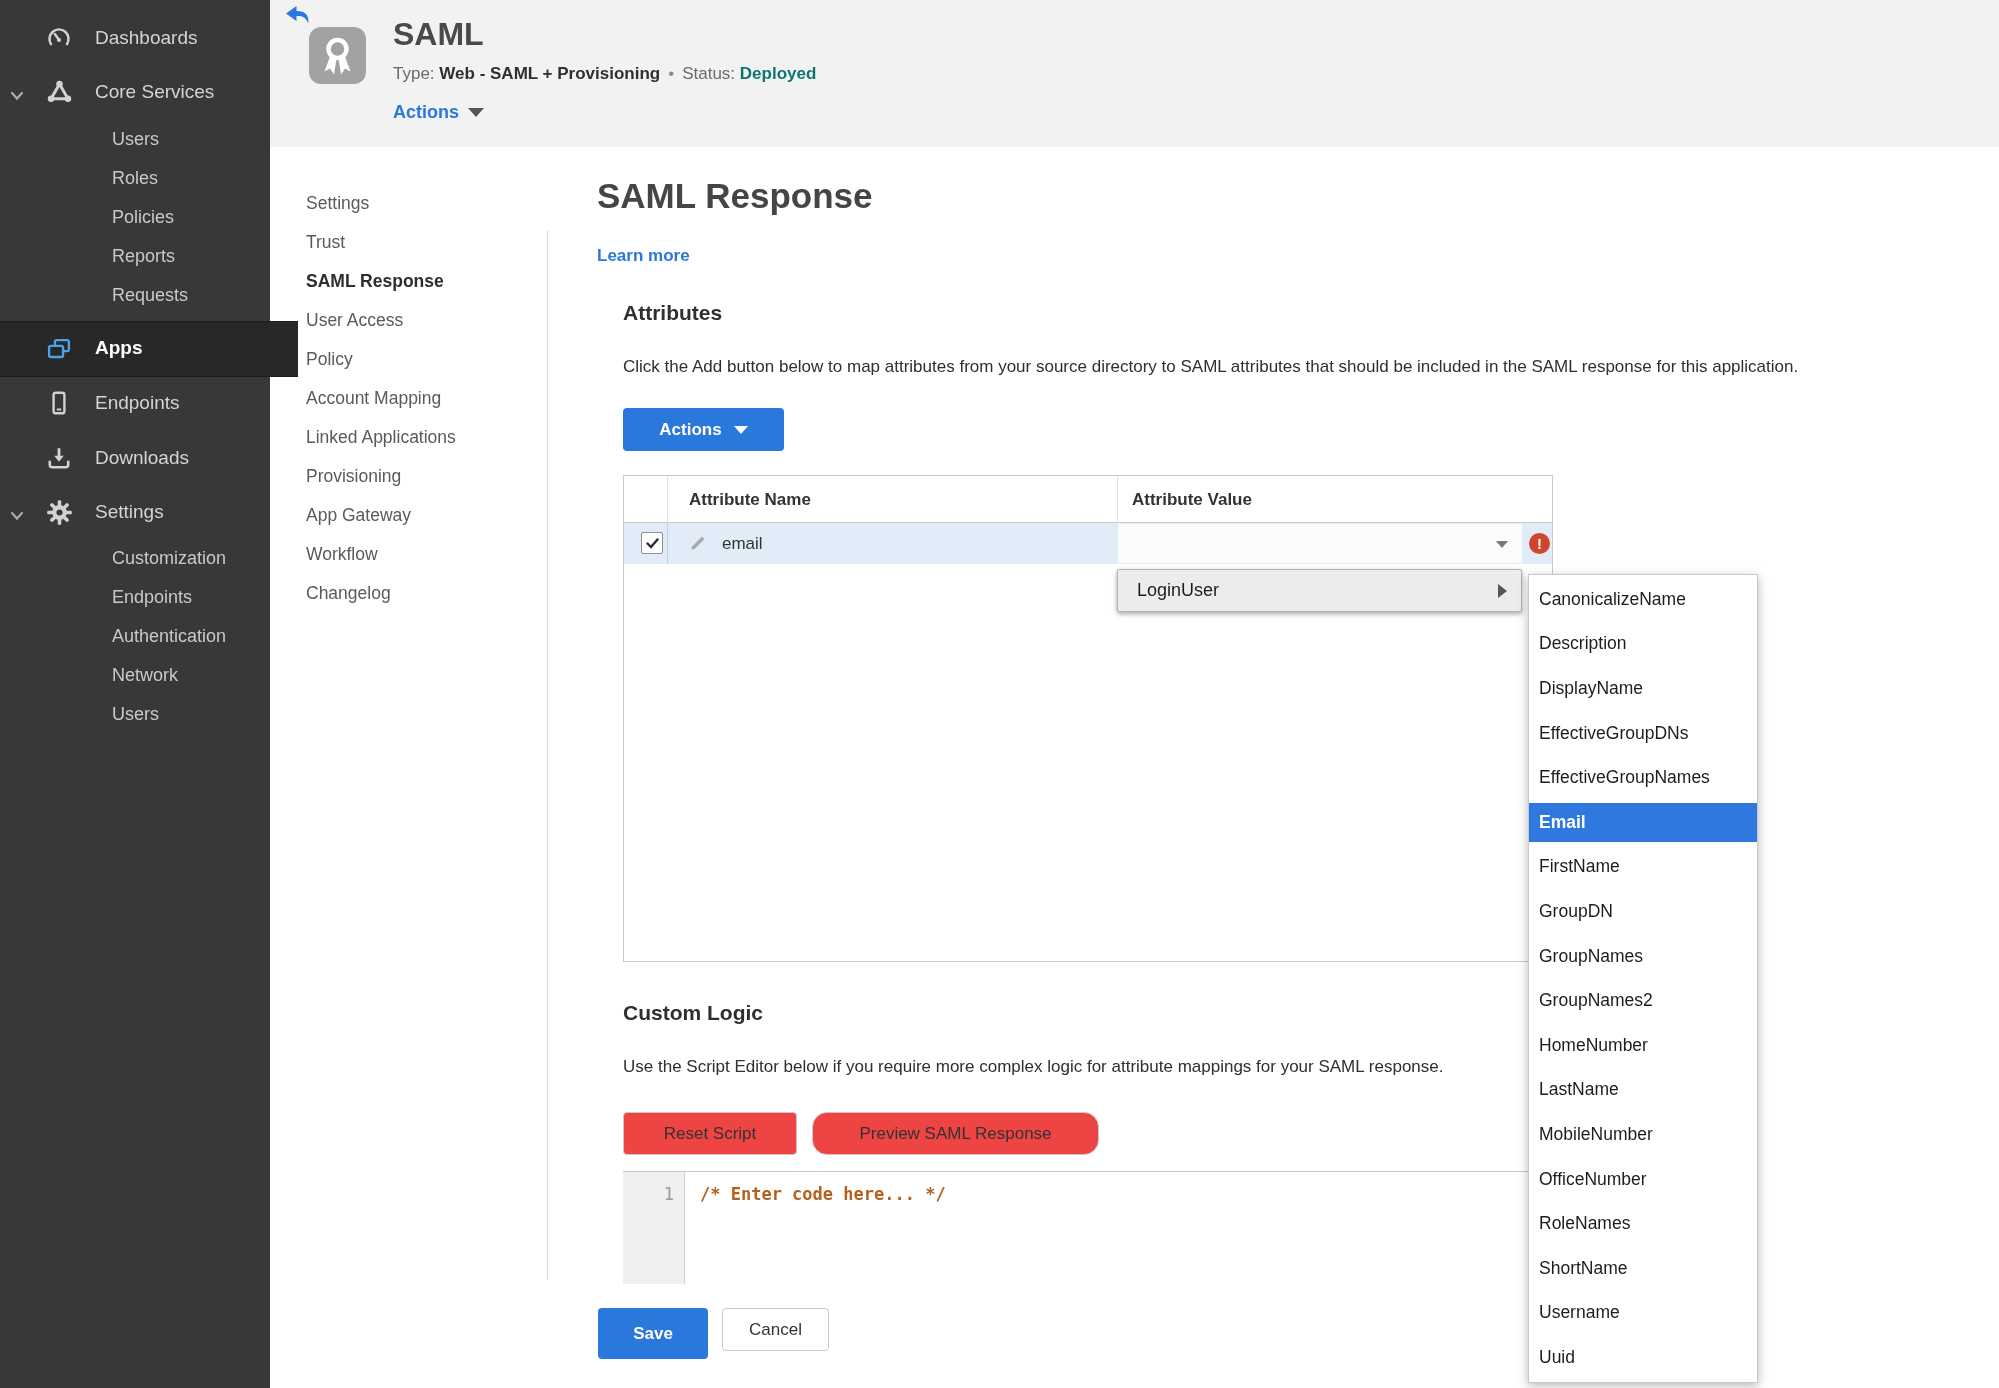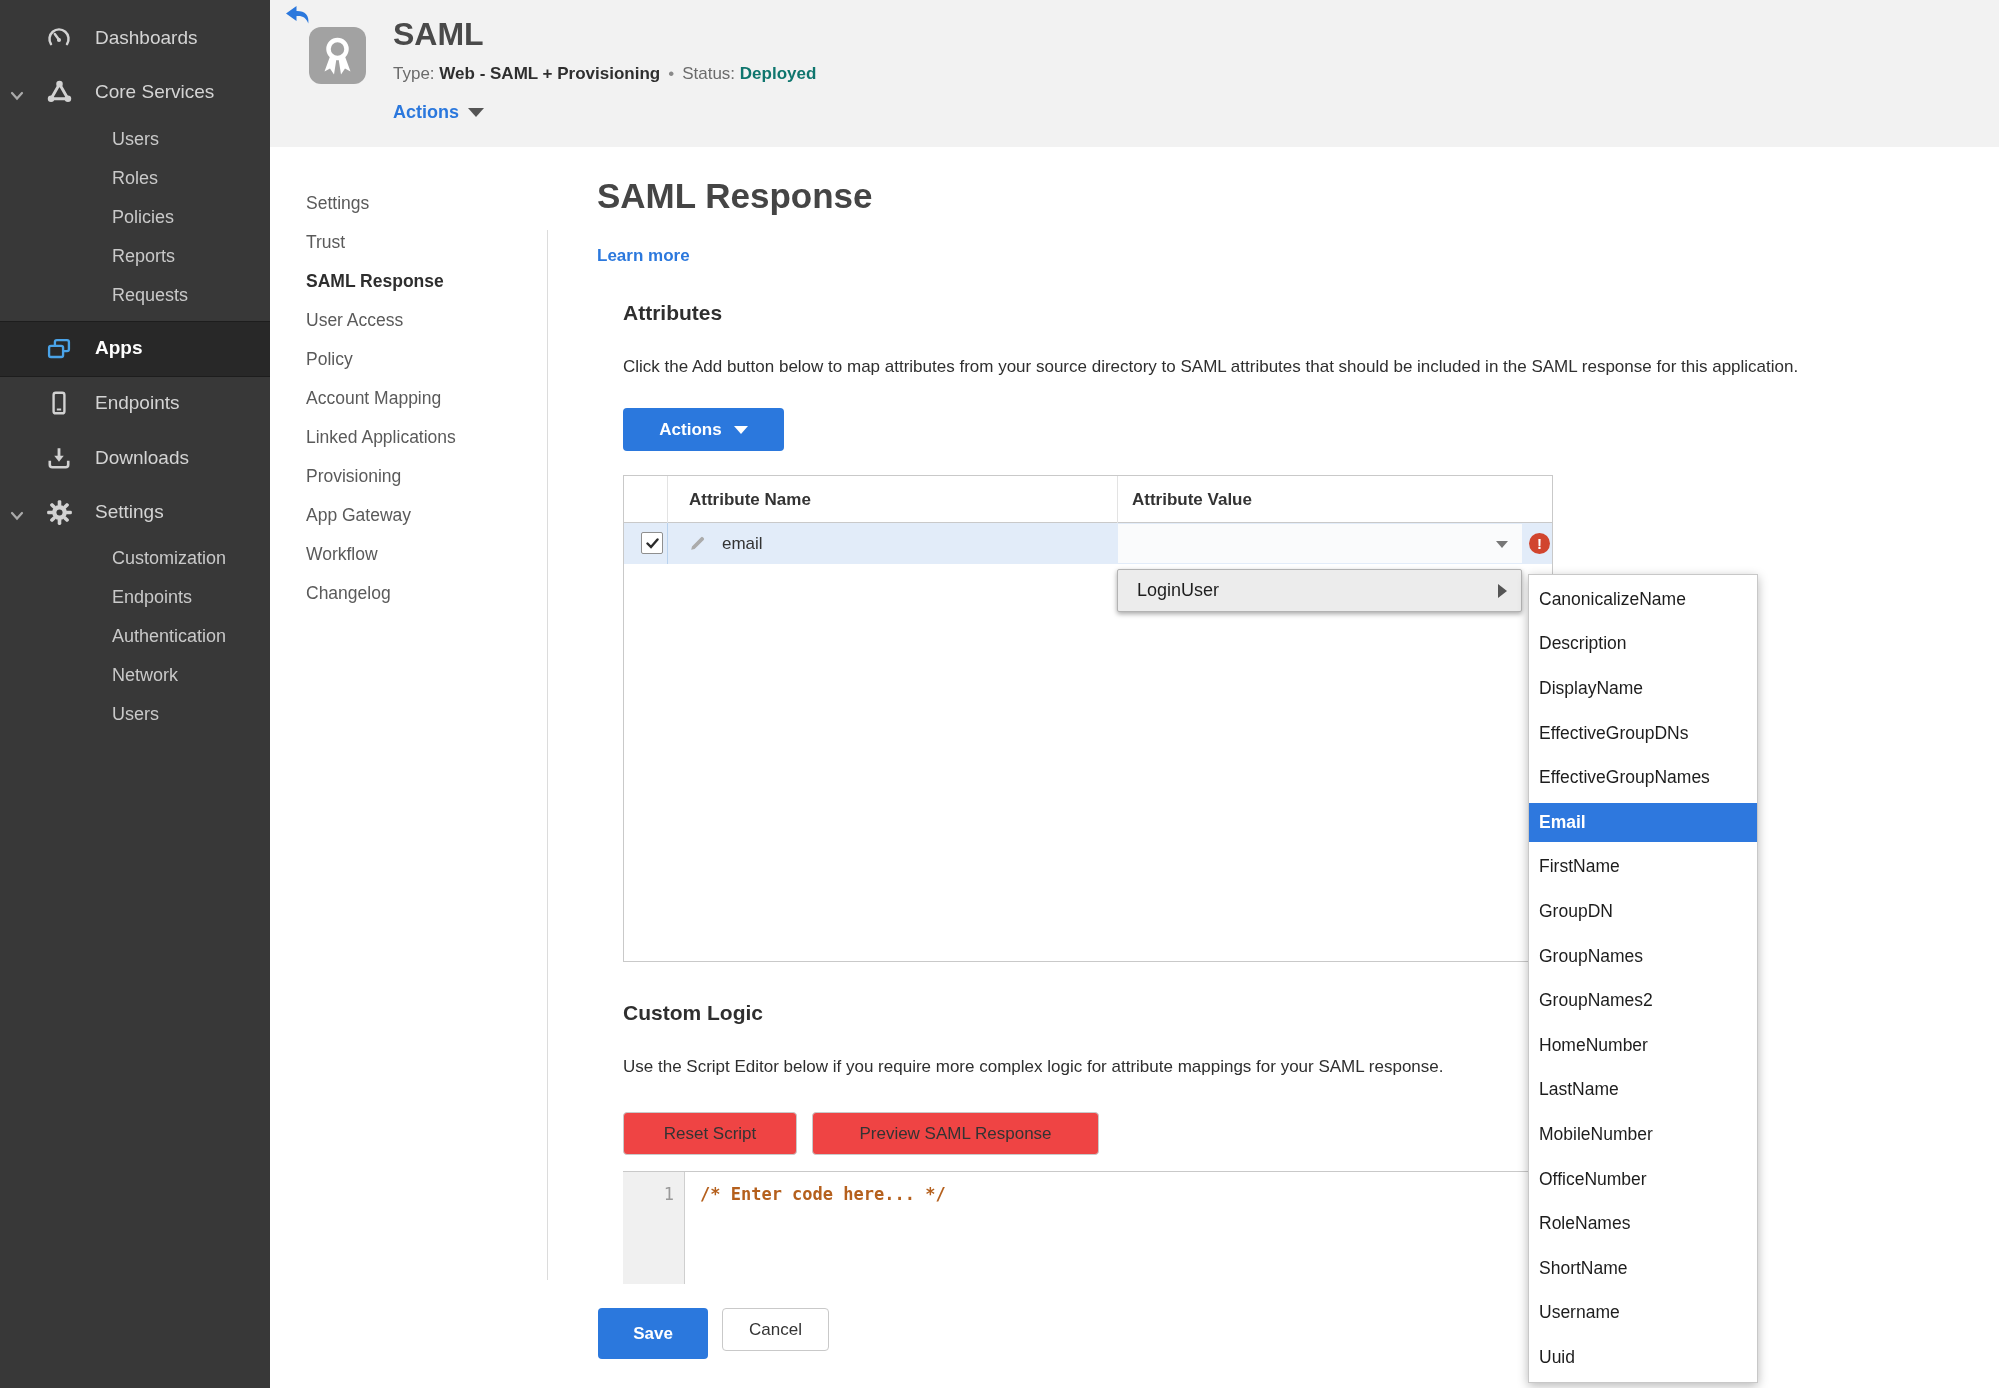--- a/index.html
+++ b/index.html
@@ -7,21 +7,21 @@
        font-family:"Liberation Sans",sans-serif;color:#2f2f2f;background:#fff;}
   .abs{position:absolute;}
 
   
   #sidebar{left:0;top:0;width:270px;height:1388px;background:#383838;}
   .snav-row{position:absolute;left:0;width:270px;height:38px;display:flex;align-items:center;}
   .snav-ico{position:absolute;left:44px;width:30px;height:30px;display:flex;align-items:center;justify-content:center;}
   .snav-chev{position:absolute;left:10px;width:14px;height:10px;}
   .snav-label{position:absolute;left:95px;font-size:19px;color:#d4d4d4;white-space:nowrap;}
   .snav-sub{position:absolute;left:112px;font-size:18px;color:#c9c9c9;white-space:nowrap;}
-  #apps-row{position:absolute;left:0;top:321px;width:270px;height:56px;background:#282828;
+  #apps-row{position:absolute;left:0;top:321px;width:298px;height:56px;background:#282828;
             border-top:1px solid #1d1d1d;border-bottom:1px solid #1d1d1d;box-sizing:border-box;text-align:right;}
   #apps-row .snav-label{color:#ffffff;font-weight:700;}
 
   
   #header{left:270px;top:0;width:1729px;height:147px;background:#f2f2f2;}
   #back-arrow{left:15px;top:5px;width:26px;height:22px;}
   #app-icon{left:39px;top:27px;width:57px;height:57px;background:#a2a2a2;border-radius:12px;}
   #app-title{left:123px;top:16px;font-size:32px;font-weight:700;color:#4a4a4a;}
   #type-line{left:123px;top:64px;font-size:17px;color:#6b6b6b;white-space:nowrap;}
   #type-line b{color:#2f2f2f;}
@@ -72,21 +72,21 @@
       box-shadow:0 3px 10px rgba(0,0,0,.28);z-index:21;padding:2px 0;}
   .menu-item{height:44.6px;display:flex;align-items:center;padding-left:10px;font-size:17.5px;color:#1d1d1d;cursor:pointer;white-space:nowrap;}
   .menu-item.selected{background:#2e78de;color:#fff;font-weight:700;height:39px;margin:2.8px 0;}
 
   
   #cl-heading{left:623px;top:1001px;font-size:21px;font-weight:700;color:#2f2f2f;}
   #cl-desc{left:623px;top:1057px;font-size:17px;color:#2f2f2f;white-space:nowrap;}
   .ghost-btn{position:absolute;top:1112px;height:43px;background:#ef4444;border:1px solid #c9c9c9;border-radius:4px;
       box-sizing:border-box;display:flex;align-items:center;justify-content:center;font-size:17px;color:#333;cursor:pointer;}
   #reset-btn{left:623px;width:174px;}
-  #preview-btn{left:812px;width:287px;}
+  #preview-btn{left:812px;width:287px;border-radius:15px;}
   #editor{left:623px;top:1171px;width:930px;height:113px;border-top:1px solid #c9c9c9;box-sizing:border-box;background:#fff;}
   #editor-gutter{position:absolute;left:0;top:0;width:62px;height:100%;background:#f0f0f0;border-right:1px solid #cfcfcf;box-sizing:border-box;}
   #editor-linenum{position:absolute;right:10px;top:12px;font-family:"DejaVu Sans Mono",monospace;font-size:17px;color:#9a9a9a;}
   #editor-code{position:absolute;left:77px;top:12px;font-family:"DejaVu Sans Mono",monospace;font-size:17px;font-weight:700;color:#b5601d;white-space:pre;}
 
   
   #save-btn{left:598px;top:1308px;width:110px;height:51px;background:#2b78dd;border-radius:4px;
       display:flex;align-items:center;justify-content:center;color:#fff;font-size:17px;font-weight:700;cursor:pointer;}
   #cancel-btn{left:722px;top:1308px;width:107px;height:43px;background:#fff;border:1px solid #c9c9c9;border-radius:4px;
       box-sizing:border-box;display:flex;align-items:center;justify-content:center;color:#333;font-size:17px;cursor:pointer;}

